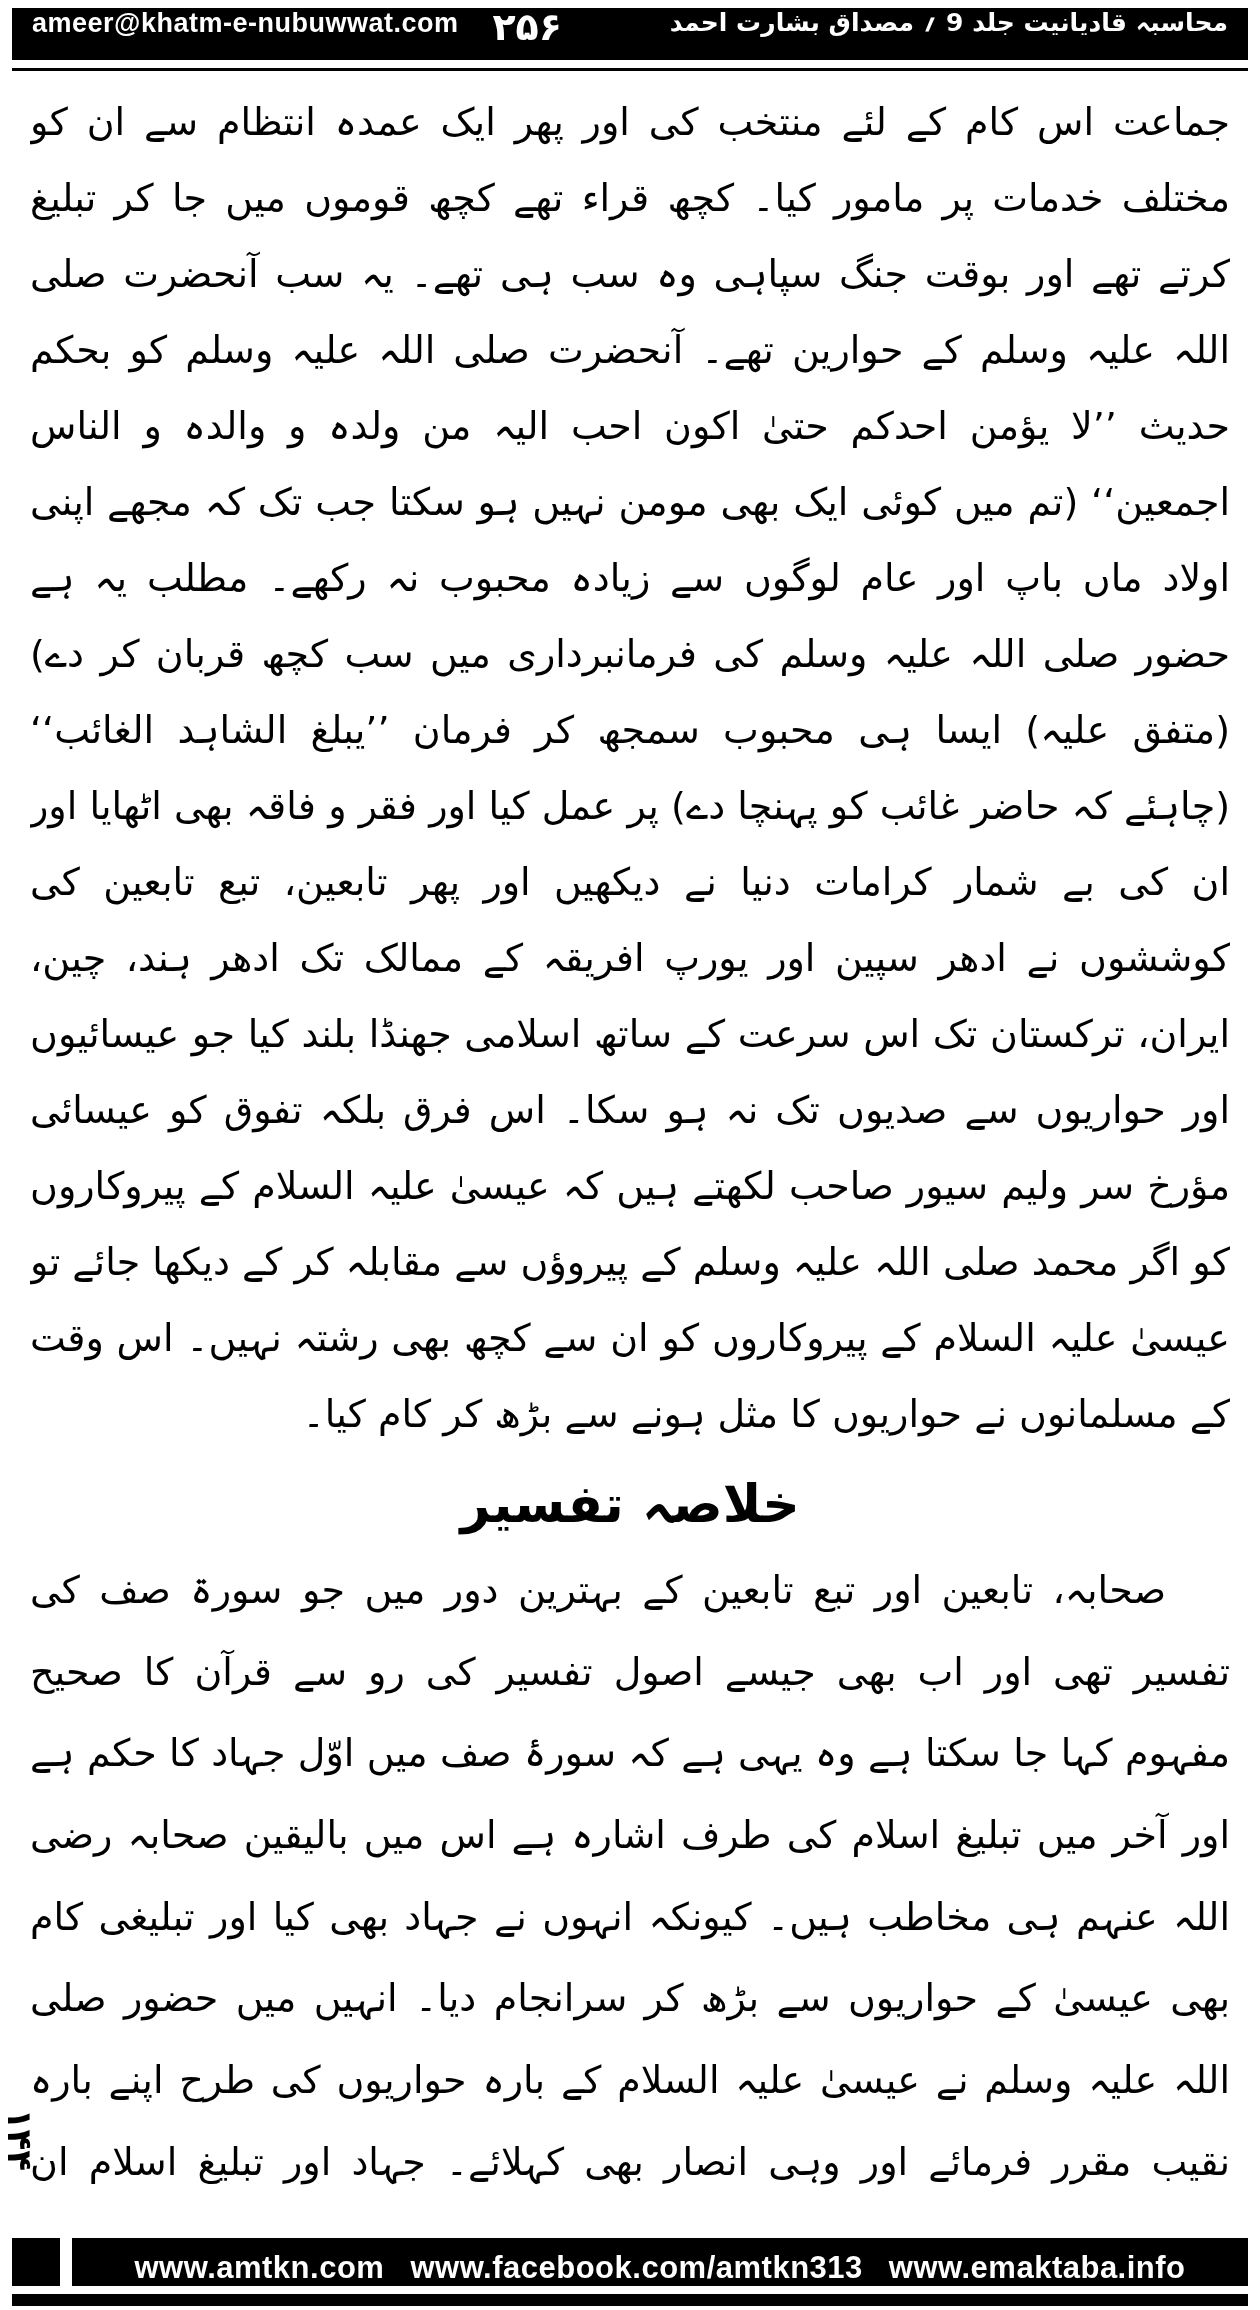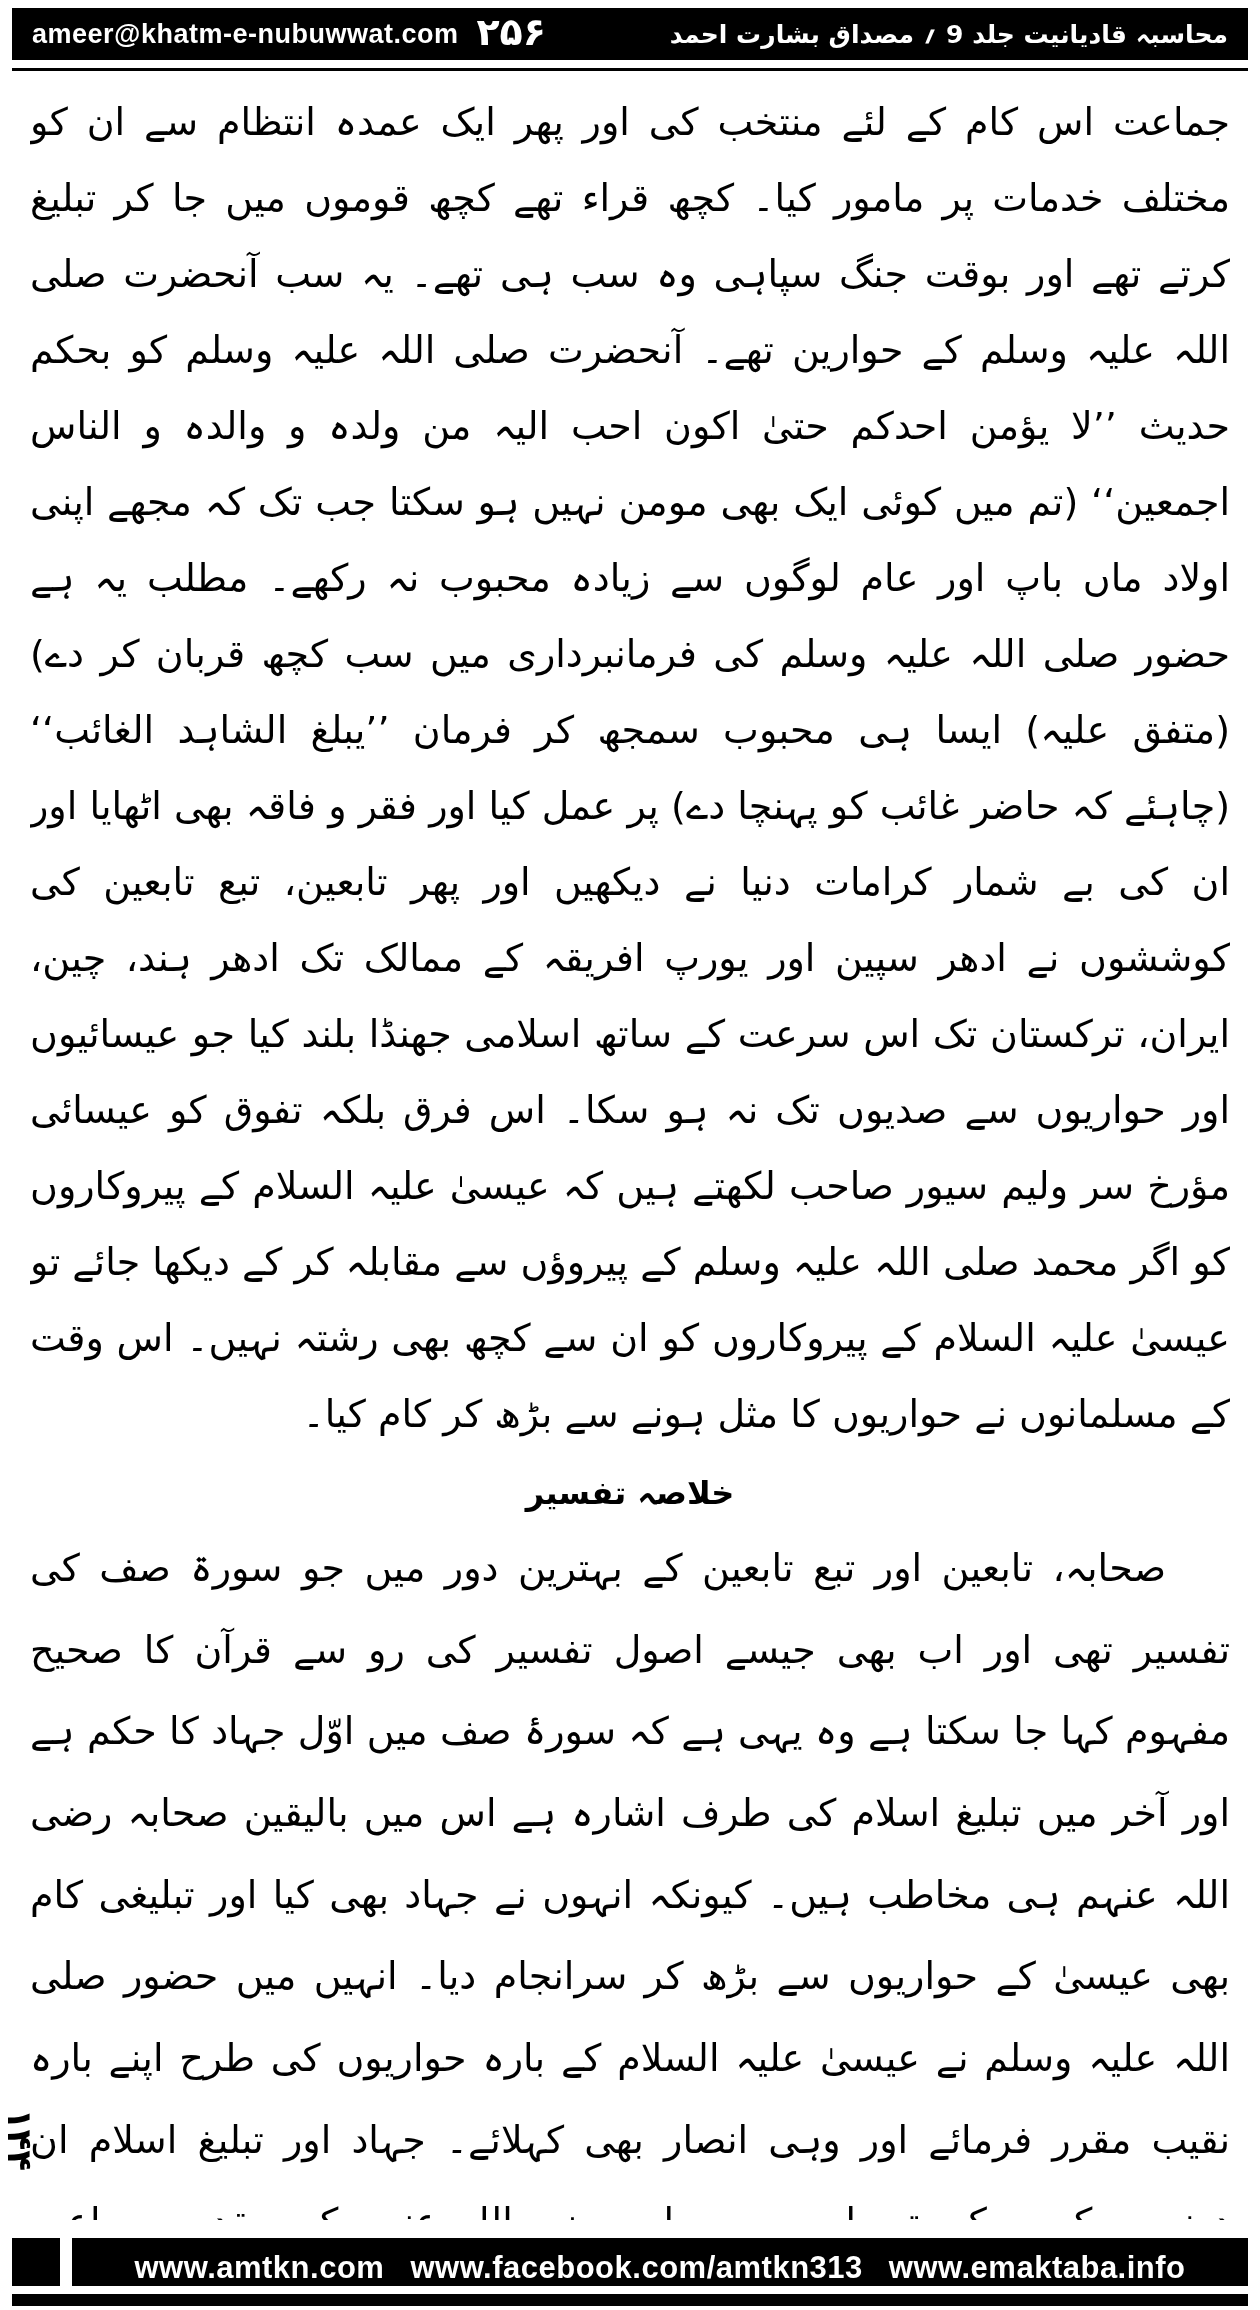--- a/index.html
+++ b/index.html
@@ -22,25 +22,24 @@
   .top-bar {
     position: absolute;
     top: 8px;
     left: 12px;
     right: 12px;
     height: 52px;
     background: #000000;
     color: #ffffff;
     display: flex;
     flex-direction: row;
-    align-items: center;
     direction: ltr;
     padding: 0 20px;
     box-sizing: border-box;
-    gap: 18px;
+    gap: 34px;
   }
   .email {
     font-family: "Liberation Sans", sans-serif;
     font-weight: 700;
     font-size: 27px;
     letter-spacing: 0.5px;
     white-space: nowrap;
   }
   .page-num {
     font-size: 38px;
@@ -79,21 +78,21 @@
     font-size: 38px;
     line-height: 2.0;
     text-align: justify;
   }
   .para.second {
     text-indent: 64px;
     line-height: 2.15;
   }
   .heading {
     margin: 22px 0 16px 0;
-    font-size: 32px;
+    font-size: 52px;
     font-weight: 700;
     text-align: center;
   }
   
   .side-num {
     position: absolute;
     left: -16px;
     bottom: 150px;
     width: 72px;
     text-align: center;

